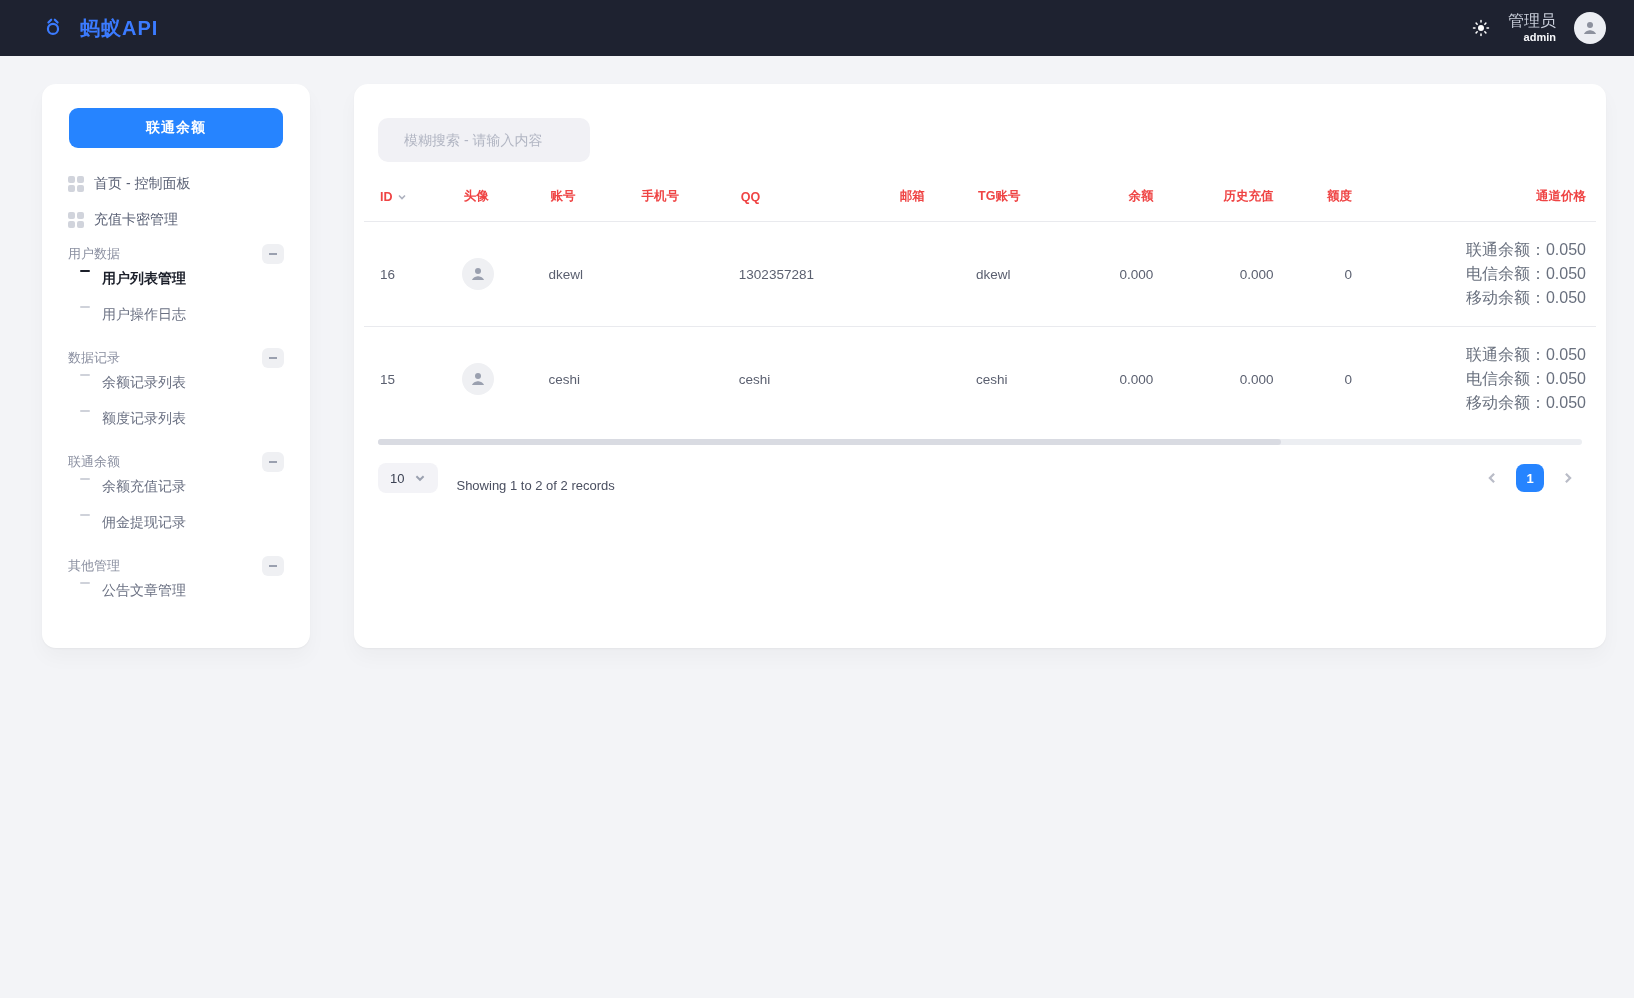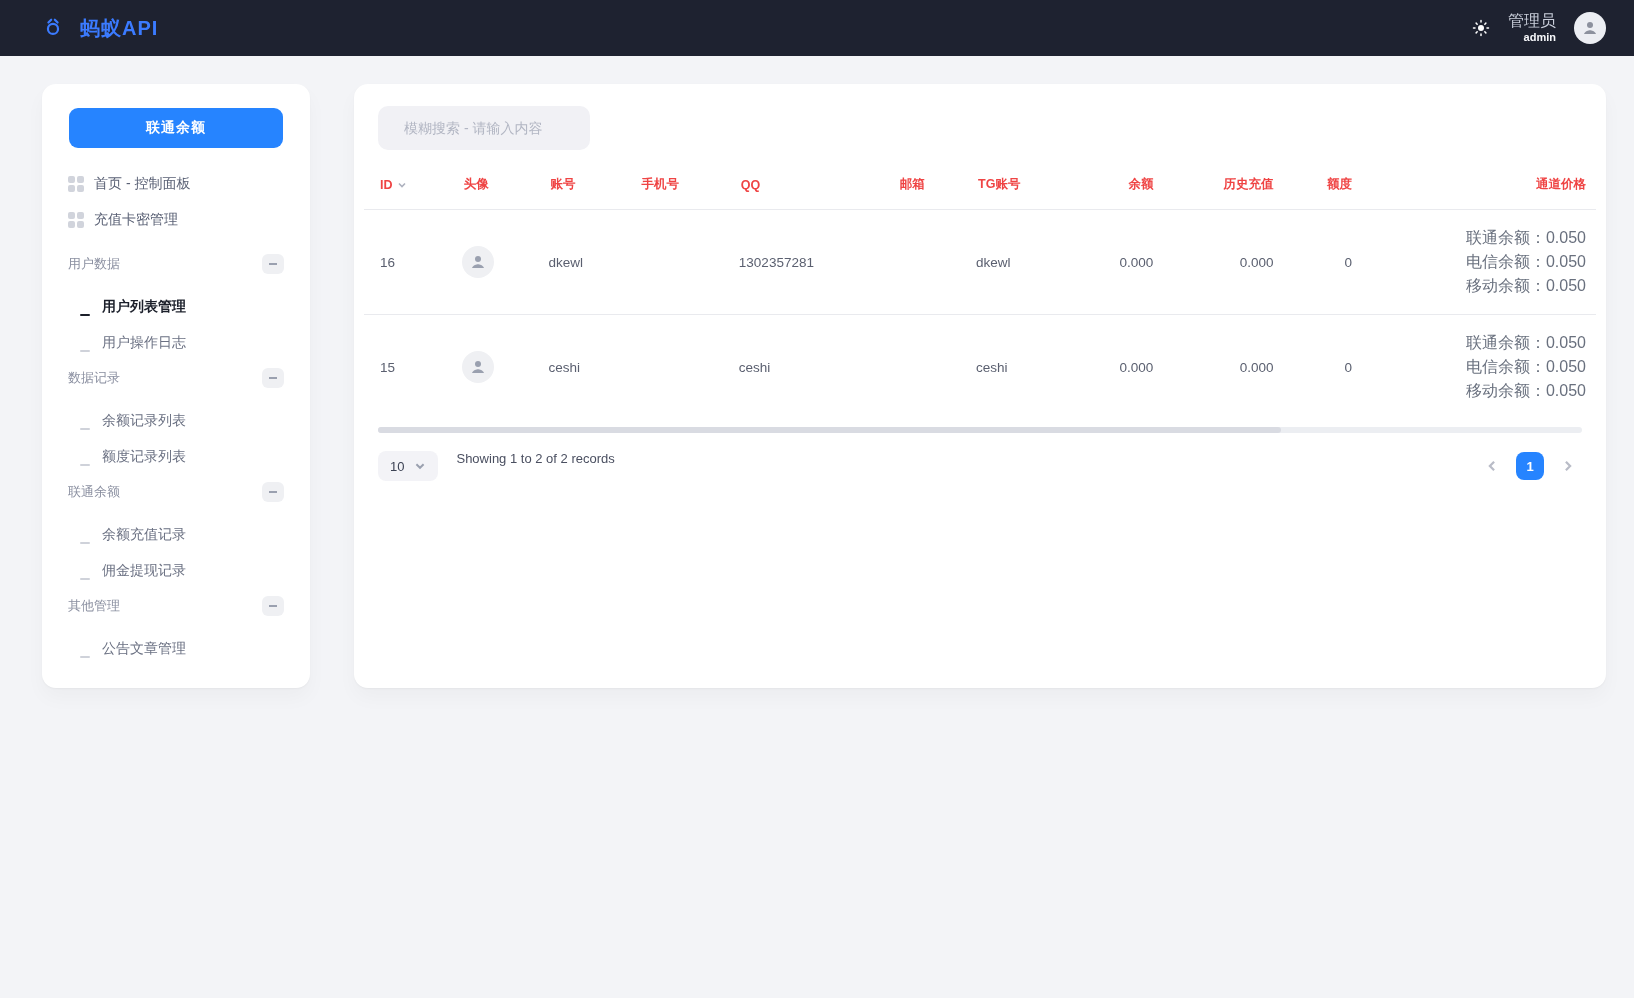--- a/index.html
+++ b/index.html
@@ -59,38 +59,38 @@
     width:calc(100% - 26px);margin:0 13px 18px;
     background:var(--blue);border:none;color:#fff;border-radius:9px;
     height:40px;font-size:14px;font-weight:600;cursor:pointer;letter-spacing:1px;
   }
   .sb-flat{display:flex;align-items:center;gap:10px;height:36px;padding:0 12px;border-radius:8px;cursor:pointer}
   .sb-flat .ico{width:16px;height:16px;display:inline-flex}
   .sb-flat .ico span{display:inline-block;width:7px;height:7px;border-radius:2px;background:#d1d4dc}
   .sb-flat .ico{display:grid;grid-template-columns:7px 7px;grid-template-rows:7px 7px;gap:2px}
   .sb-flat .lbl{font-size:14px;color:#5a6175}
 
-  .sb-group{margin-top:10px}
+  .sb-group{}
   .sb-group-h{display:flex;align-items:center;justify-content:space-between;padding:0 12px;height:32px;cursor:pointer}
   .sb-group-h .glbl{font-size:13px;color:#8a8fa0}
   .pill-toggle{width:22px;height:20px;border-radius:6px;background:#eff0f3;display:flex;align-items:center;justify-content:center;color:#9aa0af}
   .pill-toggle svg{width:10px;height:10px}
 
-  .sb-sub{display:flex;align-items:flex-end;gap:12px;height:36px;padding:0 10px 0 24px;border-radius:8px;cursor:pointer}
+  .sb-sub{display:flex;align-items:flex-start;gap:12px;height:36px;padding:0 10px 0 24px;border-radius:8px;cursor:pointer}
   .sb-sub .dash{width:10px;height:2px;background:#cfd2da;border-radius:2px;display:inline-block}
   .sb-sub .slbl{font-size:14px;color:#6a7082}
   .sb-sub.active .slbl{color:#1b1f2a;font-weight:600}
   .sb-sub.active .dash{background:#1b1f2a}
 
   
   .main-card{
     background:var(--card);border-radius:14px;padding:22px 10px 22px 10px;
     box-shadow:var(--shadow);
   }
-  .search-wrap{display:flex;align-items:center;height:44px;width:212px;background:var(--field);border-radius:10px;margin:0 0 18px 14px;padding:16px 14px;gap:10px}
+  .search-wrap{display:flex;align-items:center;height:44px;width:212px;background:var(--field);border-radius:10px;margin:12px 0 18px 14px;padding:16px 14px;gap:10px}
   .search-wrap svg{width:18px;height:18px;color:#9a9fb0}
   .search-input{border:none;outline:none;background:transparent;font-size:14px;color:#4a5062}
   .search-input::placeholder{color:#b2b6c3}
 
   .table-scroll{overflow-x:auto}
   table.grid{width:100%;min-width:1020px;border-collapse:separate;border-spacing:0}
   thead th{
     font-size:12.5px;color:#ef4444;font-weight:600;text-align:left;
     padding:8px 10px 16px 12px;border-bottom:1px solid var(--line);
     white-space:nowrap;
@@ -110,21 +110,21 @@
   .mini-avatar{width:32px;height:32px;border-radius:50%;background:#eff0f3;display:inline-flex;align-items:center;justify-content:center}
   .mini-avatar svg{width:18px;height:18px}
 
   .chprice{font-size:16px;color:#69707e;text-align:right;line-height:1.5}
 
   .hscroll-track{height:6px;background:#eceef2;border-radius:6px;margin:8px 14px 18px}
   .hscroll-thumb{height:6px;width:75%;background:#d9dbe2;border-radius:6px}
 
   
   .table-foot{display:flex;align-items:center;justify-content:space-between;padding:0 14px}
-  .foot-left{display:flex;align-items:flex-start;gap:18px}
+  .foot-left{display:flex;align-items:flex-end;gap:18px}
   .page-size{height:30px;border-radius:8px;background:#f3f3f7;display:flex;align-items:center;gap:10px;padding:0 12px;font-size:13px;color:#3c4254;cursor:pointer}
   .page-size svg{width:12px;height:12px;color:#9aa0af}
   .records{font-size:13px;color:#4a4f60}
   .pager{display:flex;align-items:center;gap:10px}
   .pg-btn{width:28px;height:28px;border-radius:8px;display:flex;align-items:center;justify-content:center;cursor:pointer;color:#b9bcc7}
   .pg-btn svg{width:14px;height:14px}
   .pg-num{width:28px;height:28px;border-radius:8px;background:var(--blue);color:#fff;font-size:13px;font-weight:600;display:flex;align-items:center;justify-content:center;cursor:pointer}
 </style>
 </head>
 <body>

